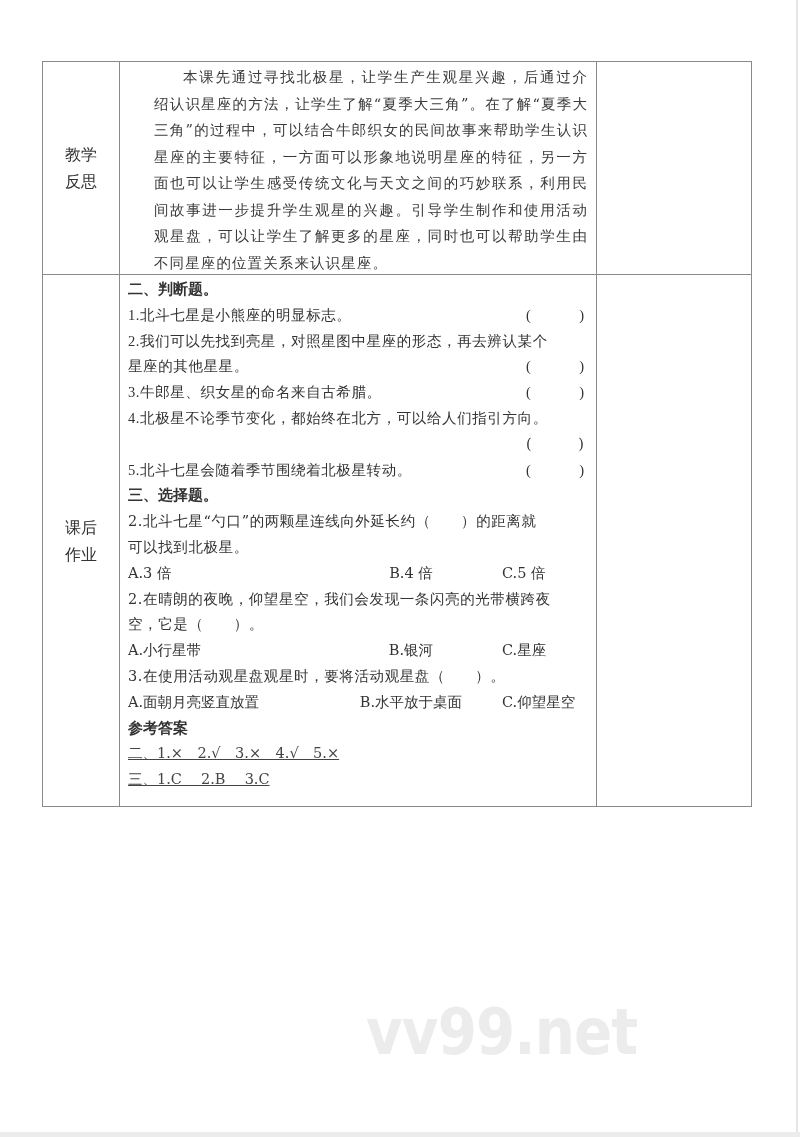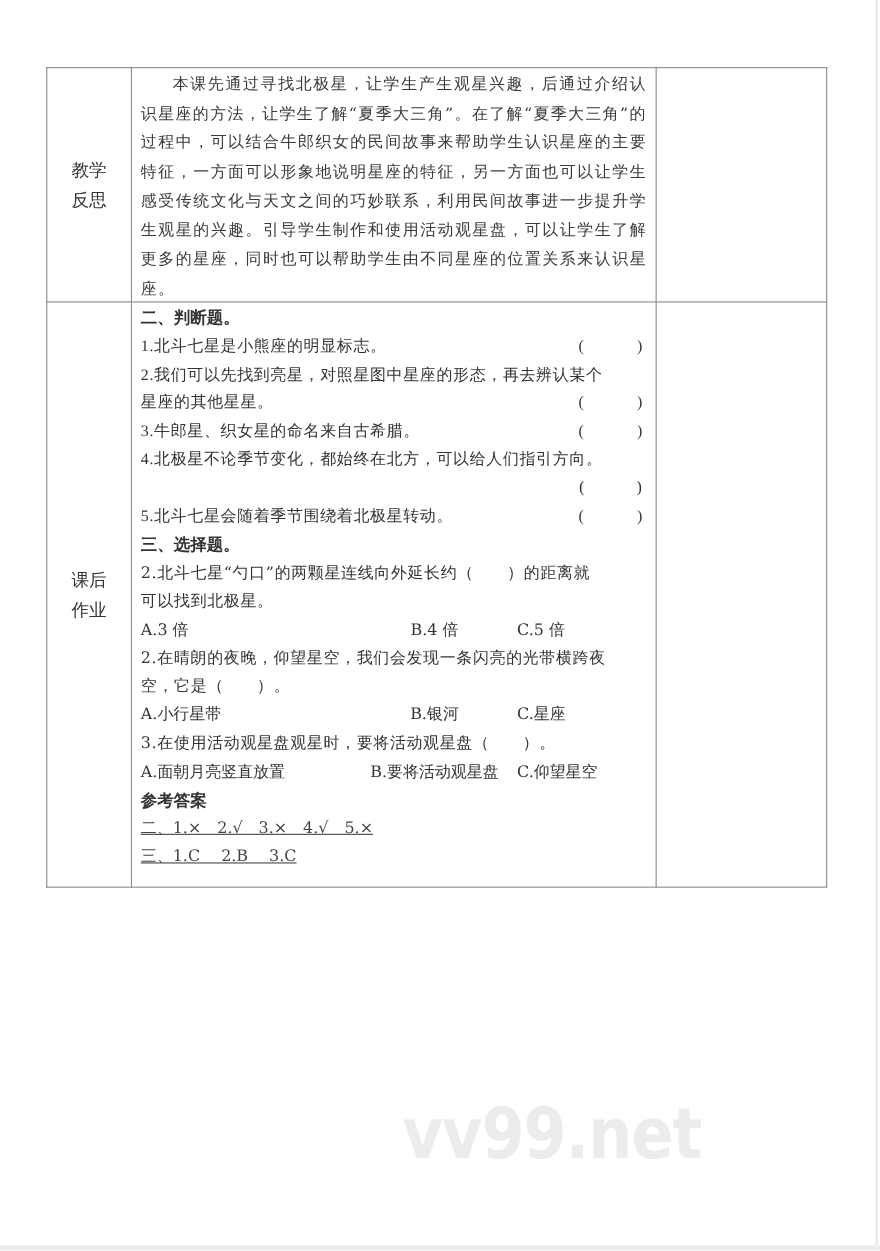--- a/index.html
+++ b/index.html
@@ -63,20 +63,21 @@
   .reflection {
     padding: 2px 8px 4px 8px;
     font-size: 14.5px;
     line-height: 26.5px;
     letter-spacing: 1.1px;
     color: #3a3a3a;
     text-indent: 2em;
     text-align: justify;
     height: 206px;
     overflow: hidden;
+    margin-left: 26px;
   }
   .homework {
     padding: 2px 8px 4px 8px;
     font-size: 14.5px;
     line-height: 25.8px;
     color: #333;
   }
   .sec-title {
     font-family: "DejaVu Sans", "Liberation Sans", sans-serif;
     font-weight: bold;
@@ -95,20 +96,21 @@
     justify-content: space-between;
     padding-right: 4px;
   }
   .paren-right-line {
     display: flex;
     justify-content: flex-end;
   }
   .opts {
     display: flex;
     white-space: nowrap;
+    gap: 16px;
   }
   .opts span.opt { display: inline-block; }
   .opts span.opt.a { width: 192px; }
   .opts span.opt.b { width: 150px; text-align: center; }
   .ans-line { color: #444; white-space: pre; text-decoration: underline; }
   .watermark {
     position: absolute;
     left: 366px;
     top: 995px;
     font-family: "DejaVu Sans", "Liberation Sans", sans-serif;
@@ -212,21 +214,21 @@
               <span class="opt a">A.小行星带</span>
               <span class="opt b">B.银河</span>
               <span class="opt c">C.星座</span>
             </div>
           </div>
 
           <div>
             <div class="q-text" style="white-space:nowrap;">3.在使用活动观星盘观星时，要将活动观星盘（　　）。</div>
             <div class="opts">
               <span class="opt a">A.面朝月亮竖直放置</span>
-              <span class="opt b">B.要将活动观星盘</span>
+              <span class="opt b">B.水平放于桌面</span>
               <span class="opt c">C.仰望星空</span>
             </div>
           </div>
 
           <div class="sec-title">参考答案</div>
           <div class="ans-line">二、1.×　2.√　3.×　4.√　5.×</div>
           <div class="ans-line">三、1.C　 2.B　 3.C</div>
 
         </div>
       </td>

